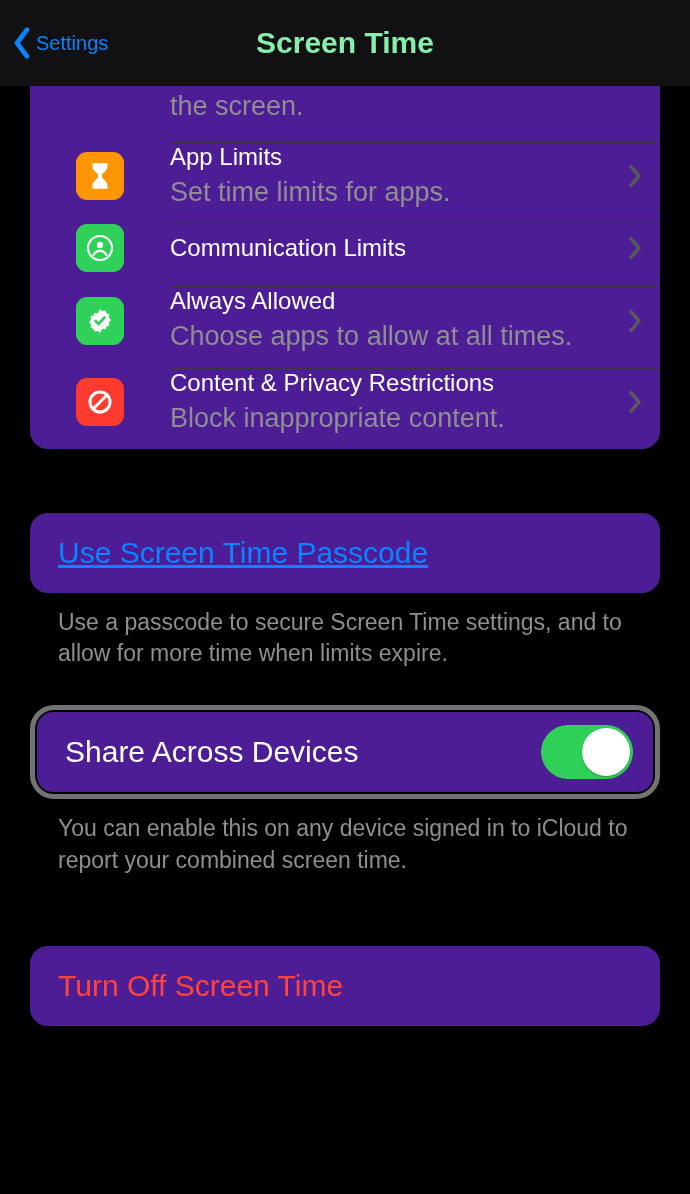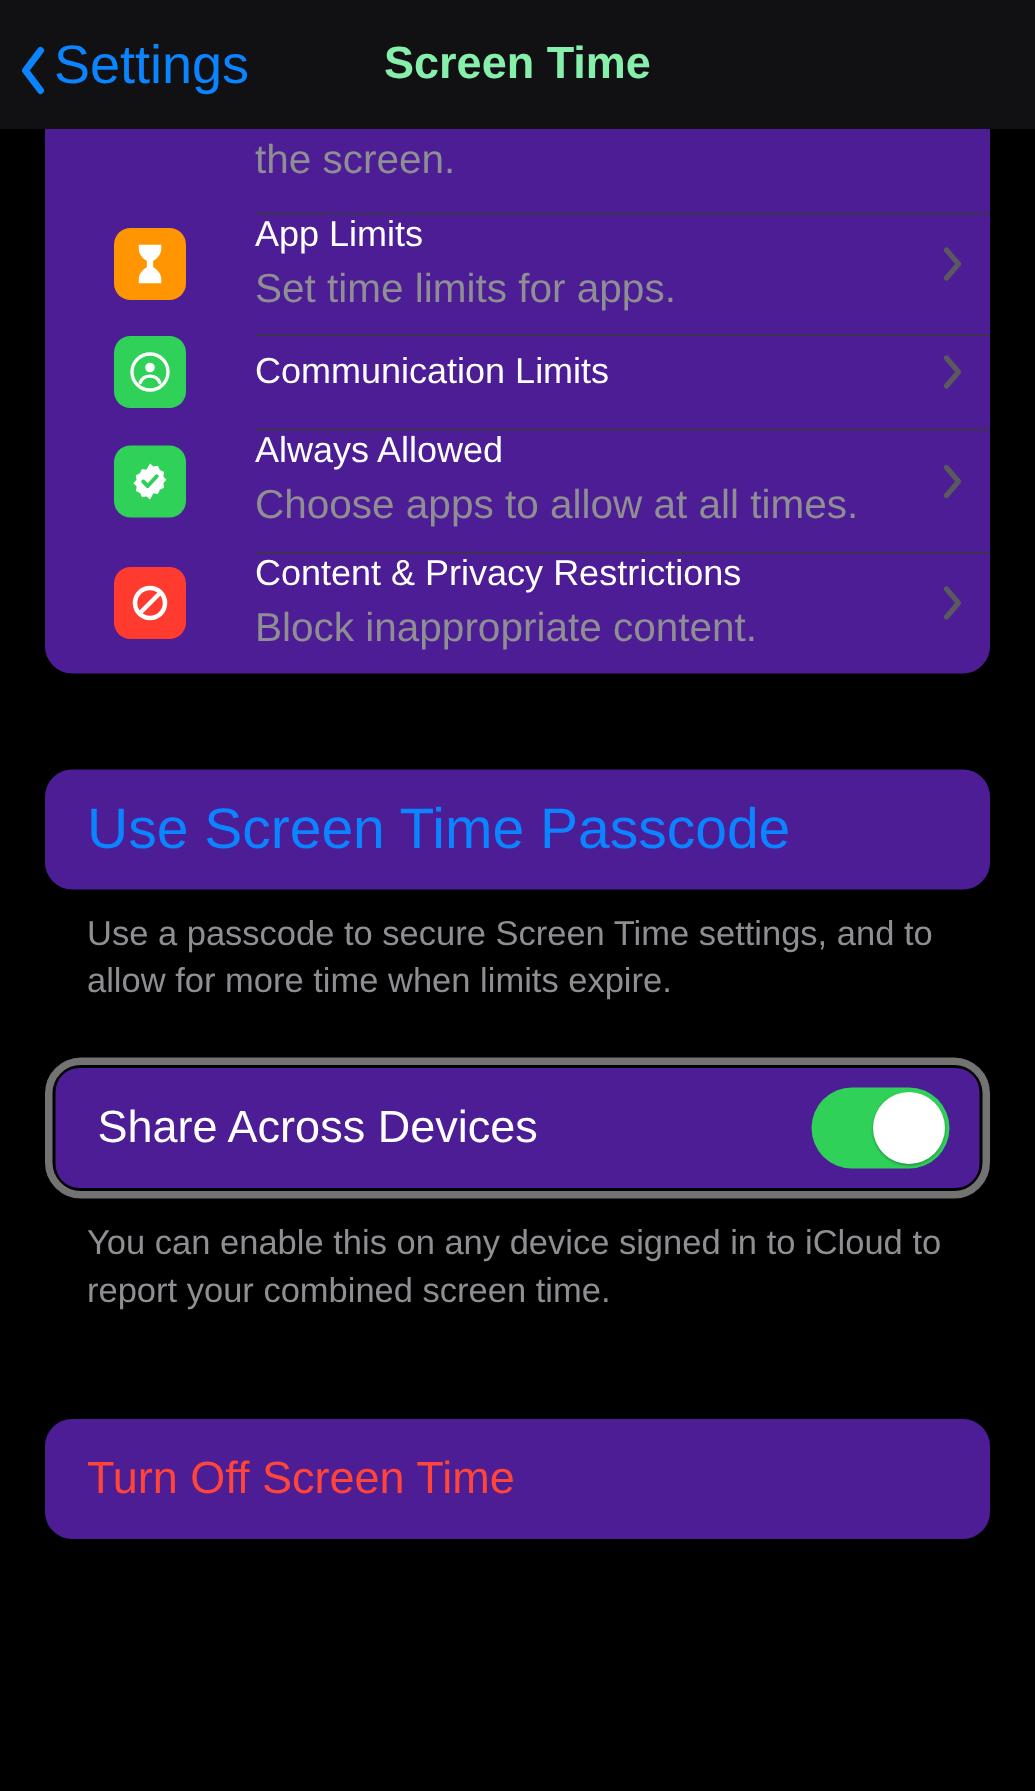--- a/index.html
+++ b/index.html
@@ -17,23 +17,23 @@
     height: 86px;
     background: #111113;
     display: flex;
     align-items: center;
     justify-content: center;
   }
   .nav-back {
     position: absolute;
     left: 12px;
     display: flex;
-    align-items: flex-end;
+    align-items: center;
     color: #0a84ff;
-    font-size: 36px;
+    font-size: 20px;
     cursor: pointer;
   }
   .nav-back svg { margin-right:2px; }
   .nav-back-label { margin-left: 2px; }
   .nav-title {
     font-size: 30px;
     font-weight: 600;
     color: #86efac;
   }
   .content {
@@ -97,21 +97,21 @@
     border-top-left-radius: 0;
     border-top-right-radius: 0;
   }
   .single-row {
     display:flex;
     align-items:center;
     min-height: 80px;
     padding: 0 28px;
     cursor:pointer;
   }
-  .link-blue { color:#0a84ff; font-size:38px; }
+  .link-blue { color:#0a84ff; font-size:30px;text-decoration:underline; }
   .link-red  { color:#ff453a; font-size:30px; }
   .footer-text {
     color:#8e8e93;
     font-size:23px;
     padding: 14px 28px 0 28px;
     line-height:1.35;
   }
   .gap-lg { height: 64px; }
   .gap-md { height: 36px; }
   .gap-xl { height: 70px; }

